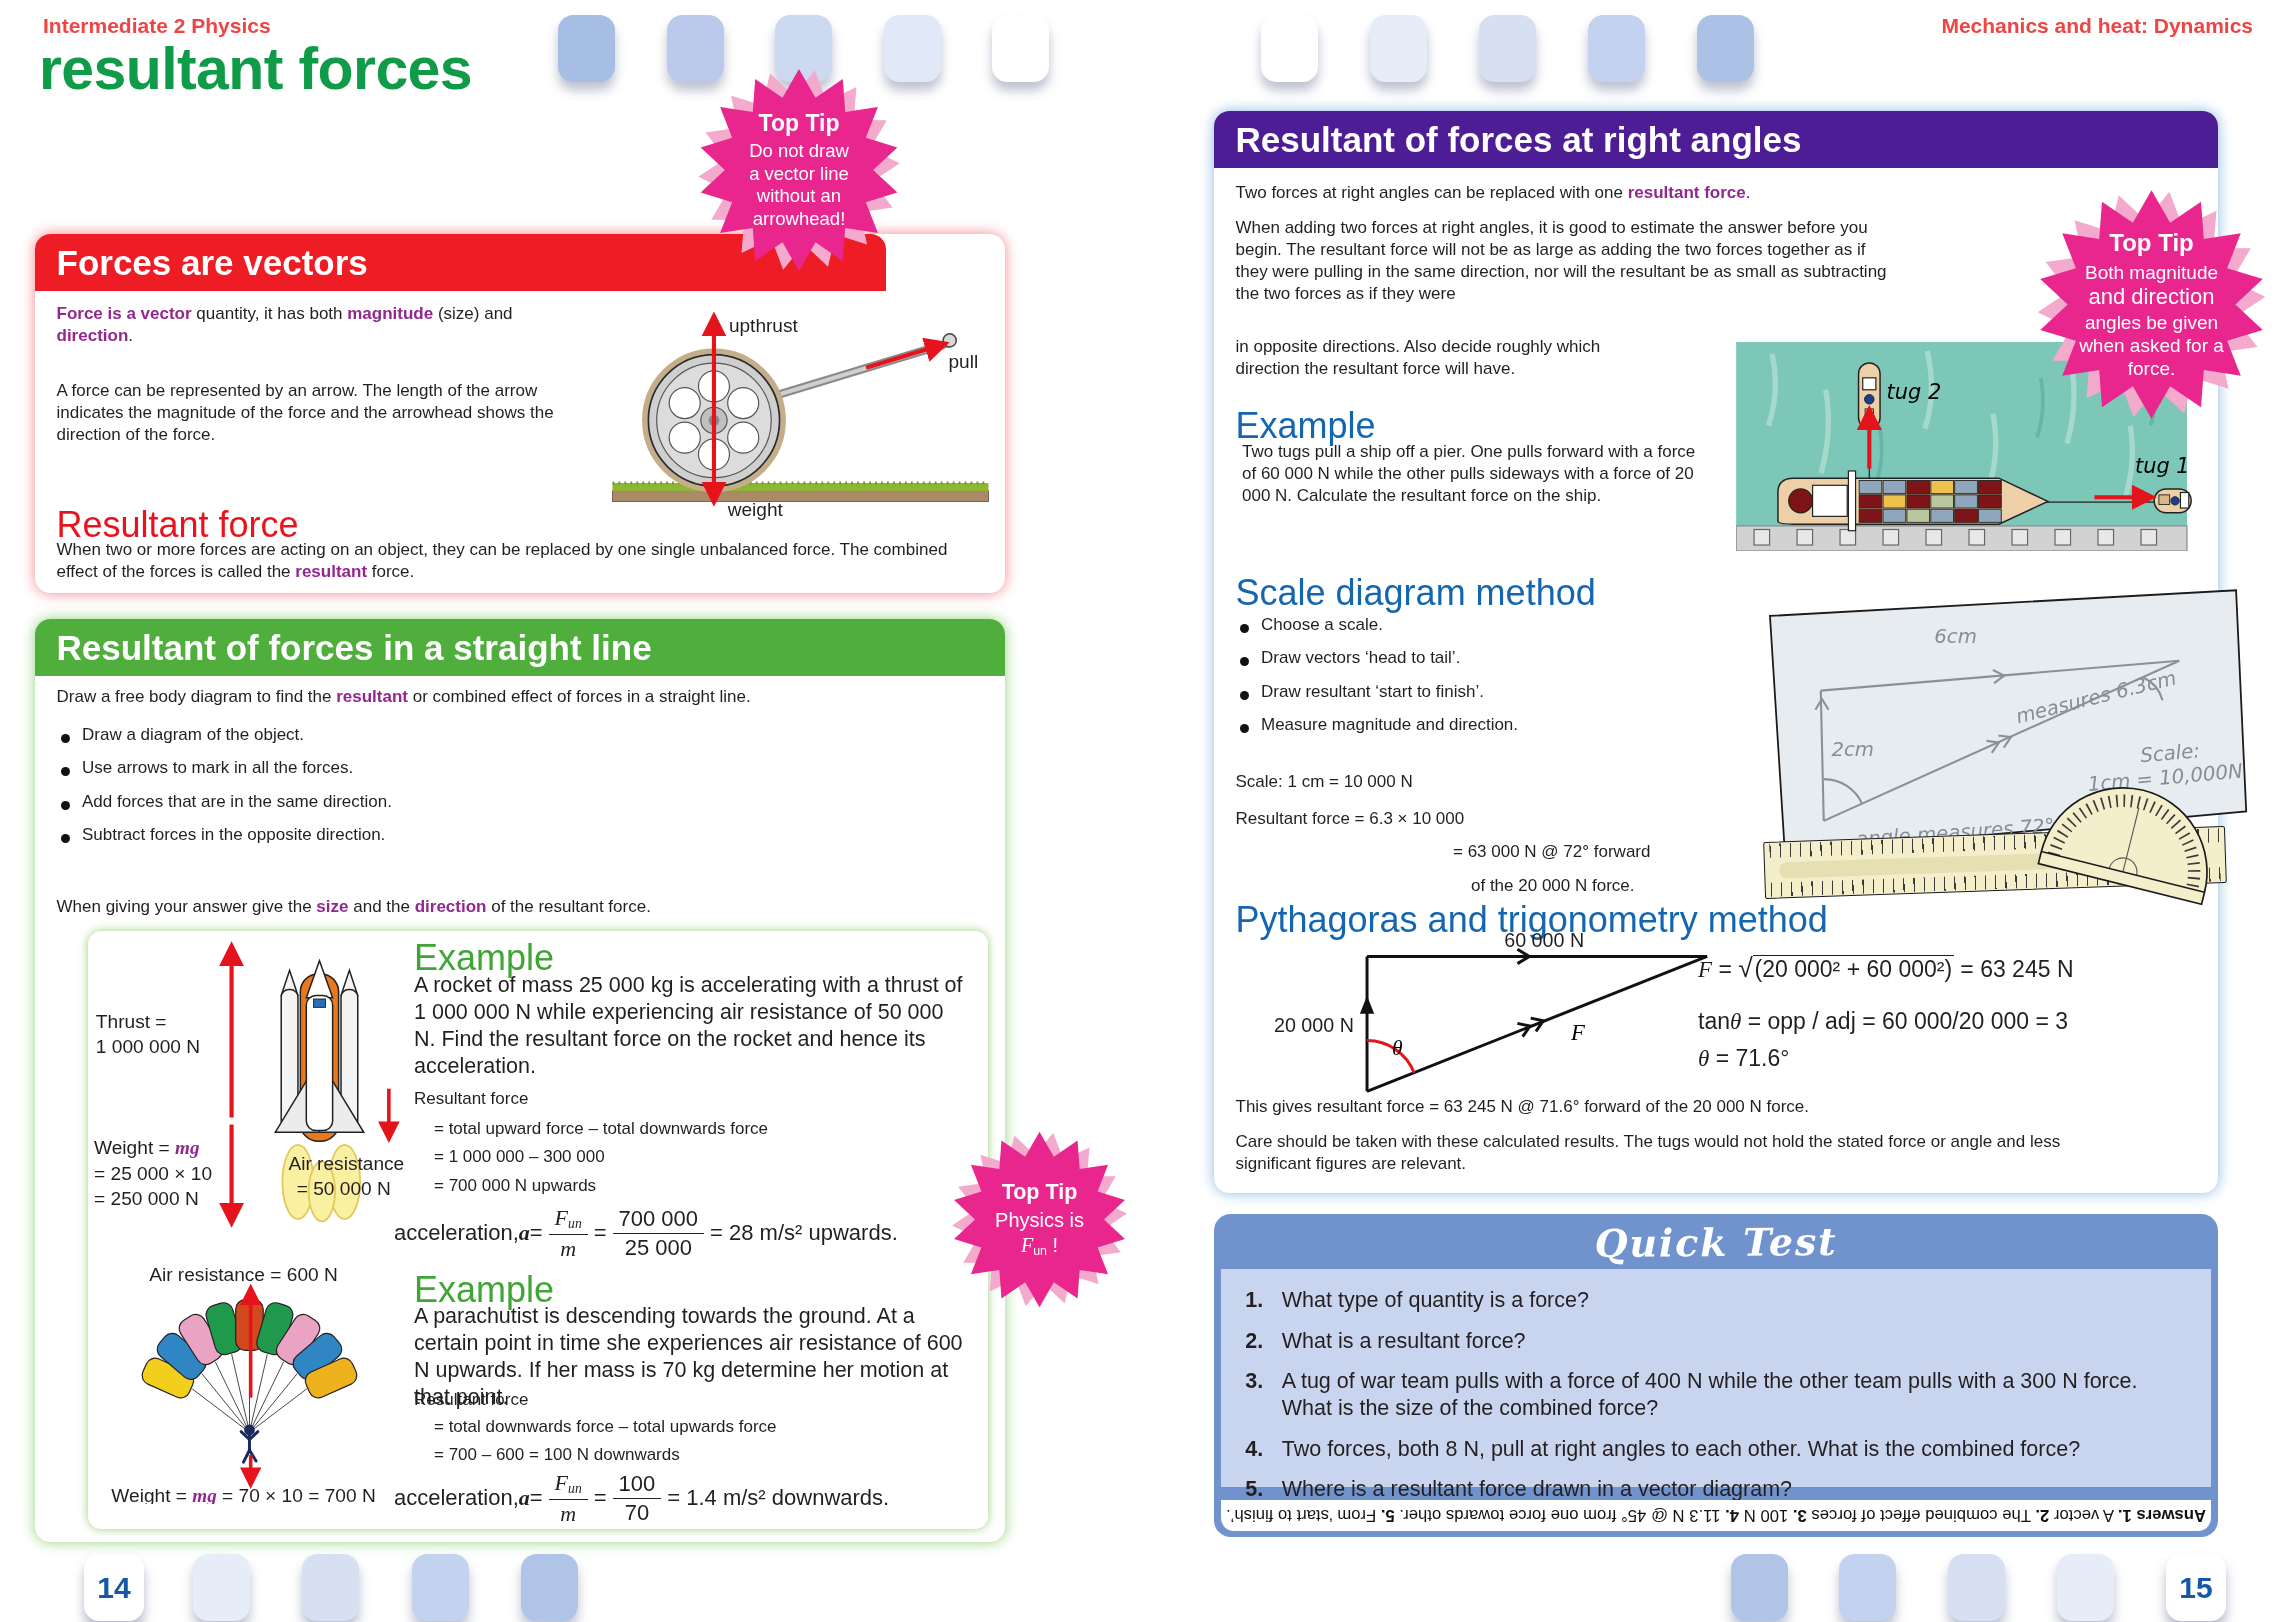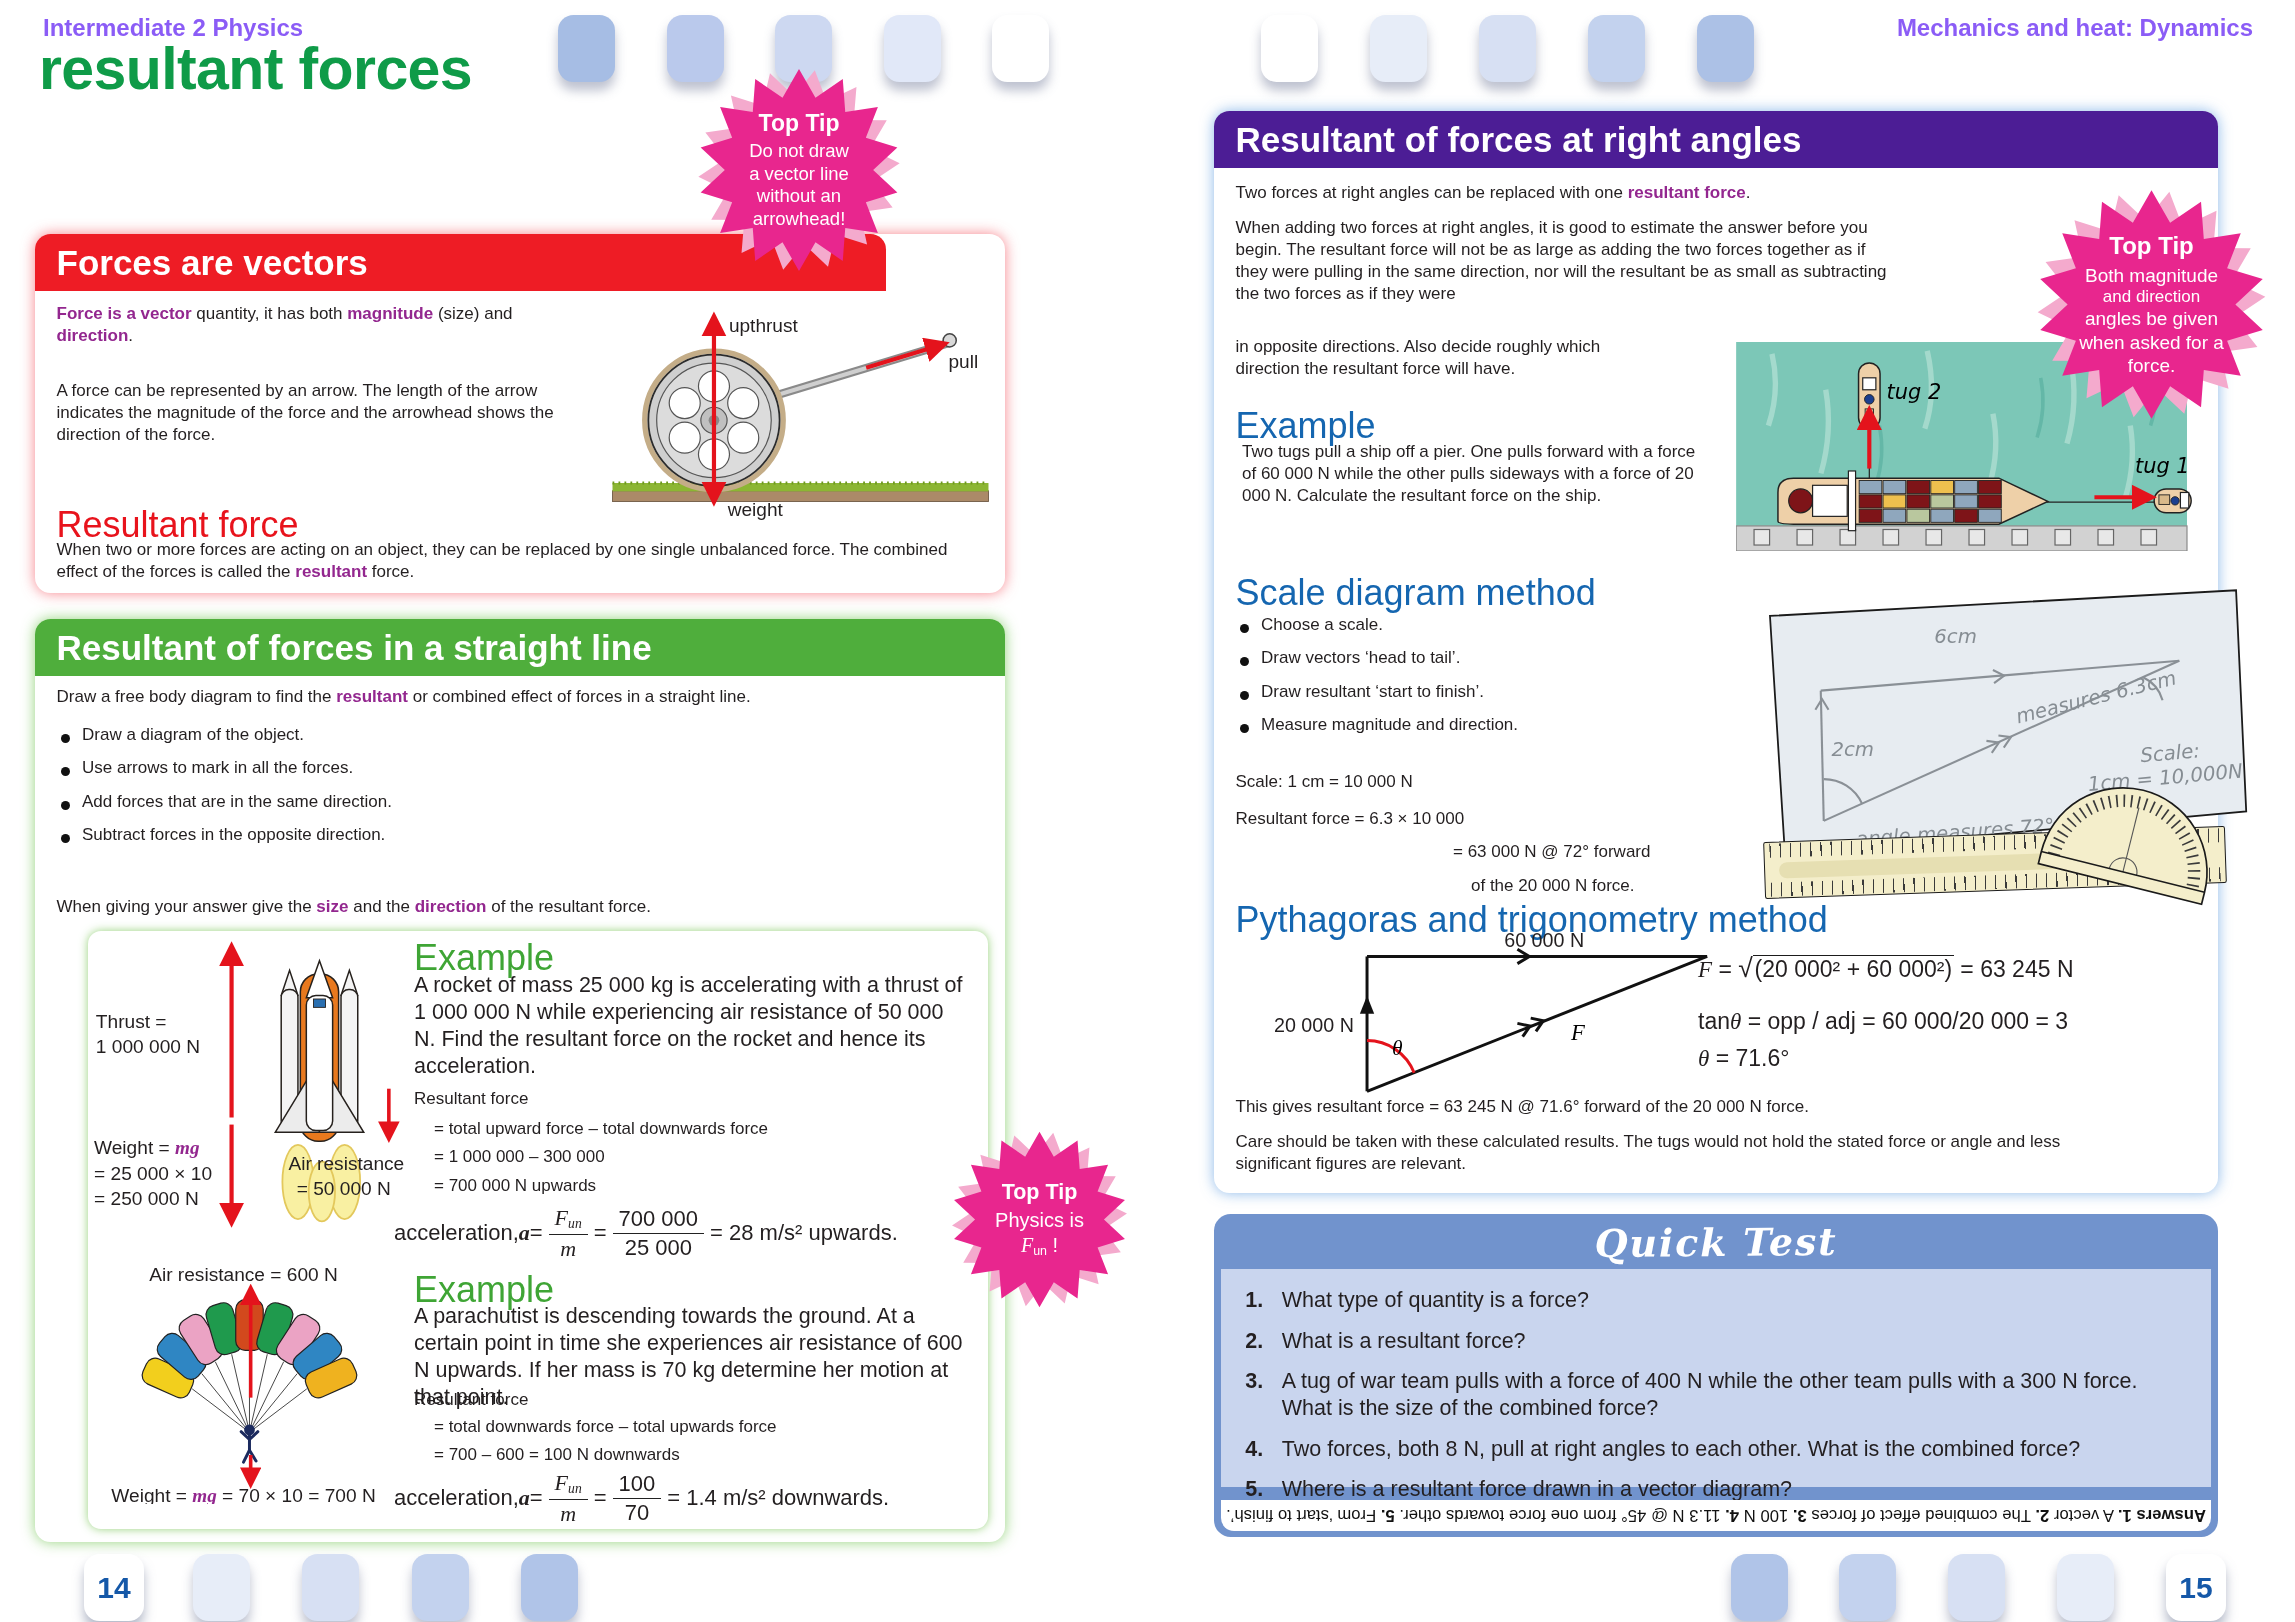--- a/index.html
+++ b/index.html
@@ -6,21 +6,21 @@
   .page{position:relative;width:2295px;height:1623px;background:#fff;overflow:hidden;
         font-family:"Liberation Sans",sans-serif;color:#231f20}
   .abs{position:absolute}
   .t{font-size:17px;line-height:1.3;color:#231f20}
   .t36{font-size:21.5px;line-height:1.26;color:#231f20}
   .kw{color:#93278f;font-weight:bold}
   .b{font-weight:bold}
   .mi{font-family:"Liberation Serif",serif;font-style:italic}
   .ovl{border-top:1.8px solid #1b1b1b;padding:0 1.8px}
   .sqrt{font-size:1.15em}
-  .hdr{font-size:24px;font-weight:bold;color:#8b5cf6}
+  .hdr{font-size:21px;font-weight:bold;color:#ef4444}
   .title{font-size:59px;font-weight:800;line-height:1.04;color:#0f9b48;letter-spacing:-0.6px}
   .box{position:absolute;background:#fff;border-radius:15.5px}
   .bar{position:absolute;left:0;top:0;height:57px;font-size:35px;font-weight:bold;color:#fff;
        line-height:57px;padding-left:21.5px;box-sizing:border-box;border-radius:15.5px 15.5px 0 0}
   .subhead{font-size:36px;font-weight:normal}
   .red{color:#e8131c}.blue{color:#1566b0}.green{color:#3fa535}
   .sq{position:absolute;width:57px;height:67px;border-radius:15.5px;
       box-shadow:0 8.4px 10.8px rgba(110,120,150,.45)}
   .pagenum{position:absolute;width:60px;height:67px;border-radius:15.5px;background:#fff;
       box-shadow:0 8.4px 10.8px rgba(110,120,150,.5);text-align:center;line-height:67px;
@@ -466,21 +466,21 @@
     <div class="abs t" style="left:21.5px;top:1020px;width:873px">Care should be taken with these calculated results. The tugs would not hold the stated force or angle and less significant figures are relevant.</div>
   </div>
 
   <svg class="abs" style="left:2035px;top:188px" width="233" height="233" viewBox="0 0 200 200">
     <use href="#star14" fill="#f4aacd" transform="rotate(9 100 100)"></use>
     <use href="#star14" fill="#e8268e"></use>
   </svg>
   <div class="star-text" style="left:2035px;top:188px;width:233px;height:233px">
     <div class="star-title" style="font-size:24px">Top Tip</div>
     <div class="star-line" style="font-size:19px">Both magnitude</div>
-    <div class="star-line" style="font-size:17px">and direction</div>
+    <div class="star-line" style="font-size:22px">and direction</div>
     <div class="star-line" style="font-size:19px">angles be given</div>
     <div class="star-line" style="font-size:19px">when asked for a</div>
     <div class="star-line" style="font-size:19px">force.</div>
   </div>
 
   <div class="box" style="left:1214px;top:1214px;width:1004px;height:323px;background:#7193cd;border-radius:16.7px">
     <div class="abs" style="left:0;top:0;width:1004px;height:55px;text-align:center;color:#fff;font-size:38px;font-weight:bold;font-style:italic;font-family:'DejaVu Serif',serif;line-height:57px;letter-spacing:1.8px;transform:rotate(-0.5deg)">Quick Test</div>
     <div class="abs" style="left:7.2px;top:55px;width:990px;height:218px;background:#c9d5ee;padding:18px 24px;box-sizing:border-box">
       <div class="qrow">
           <span class="qn">1.</span>

